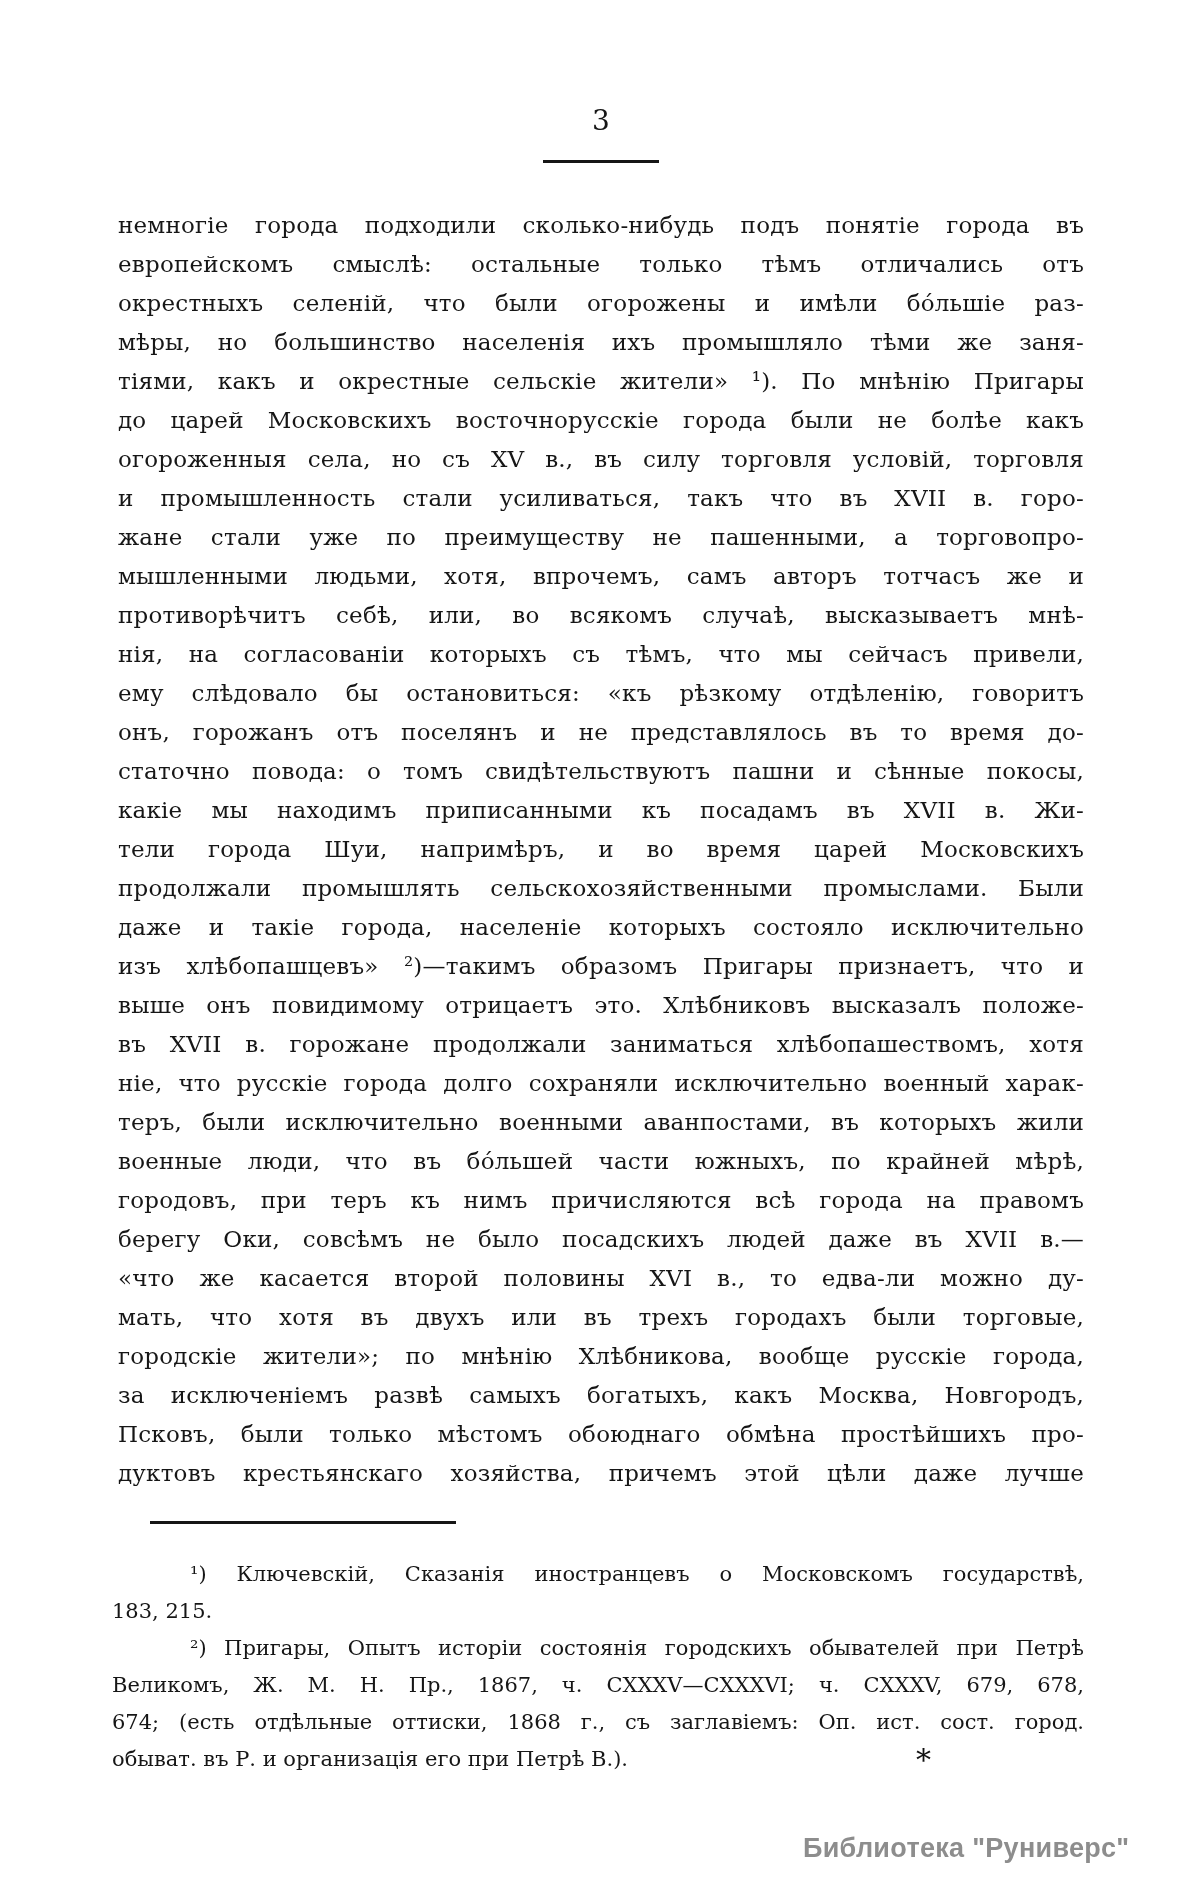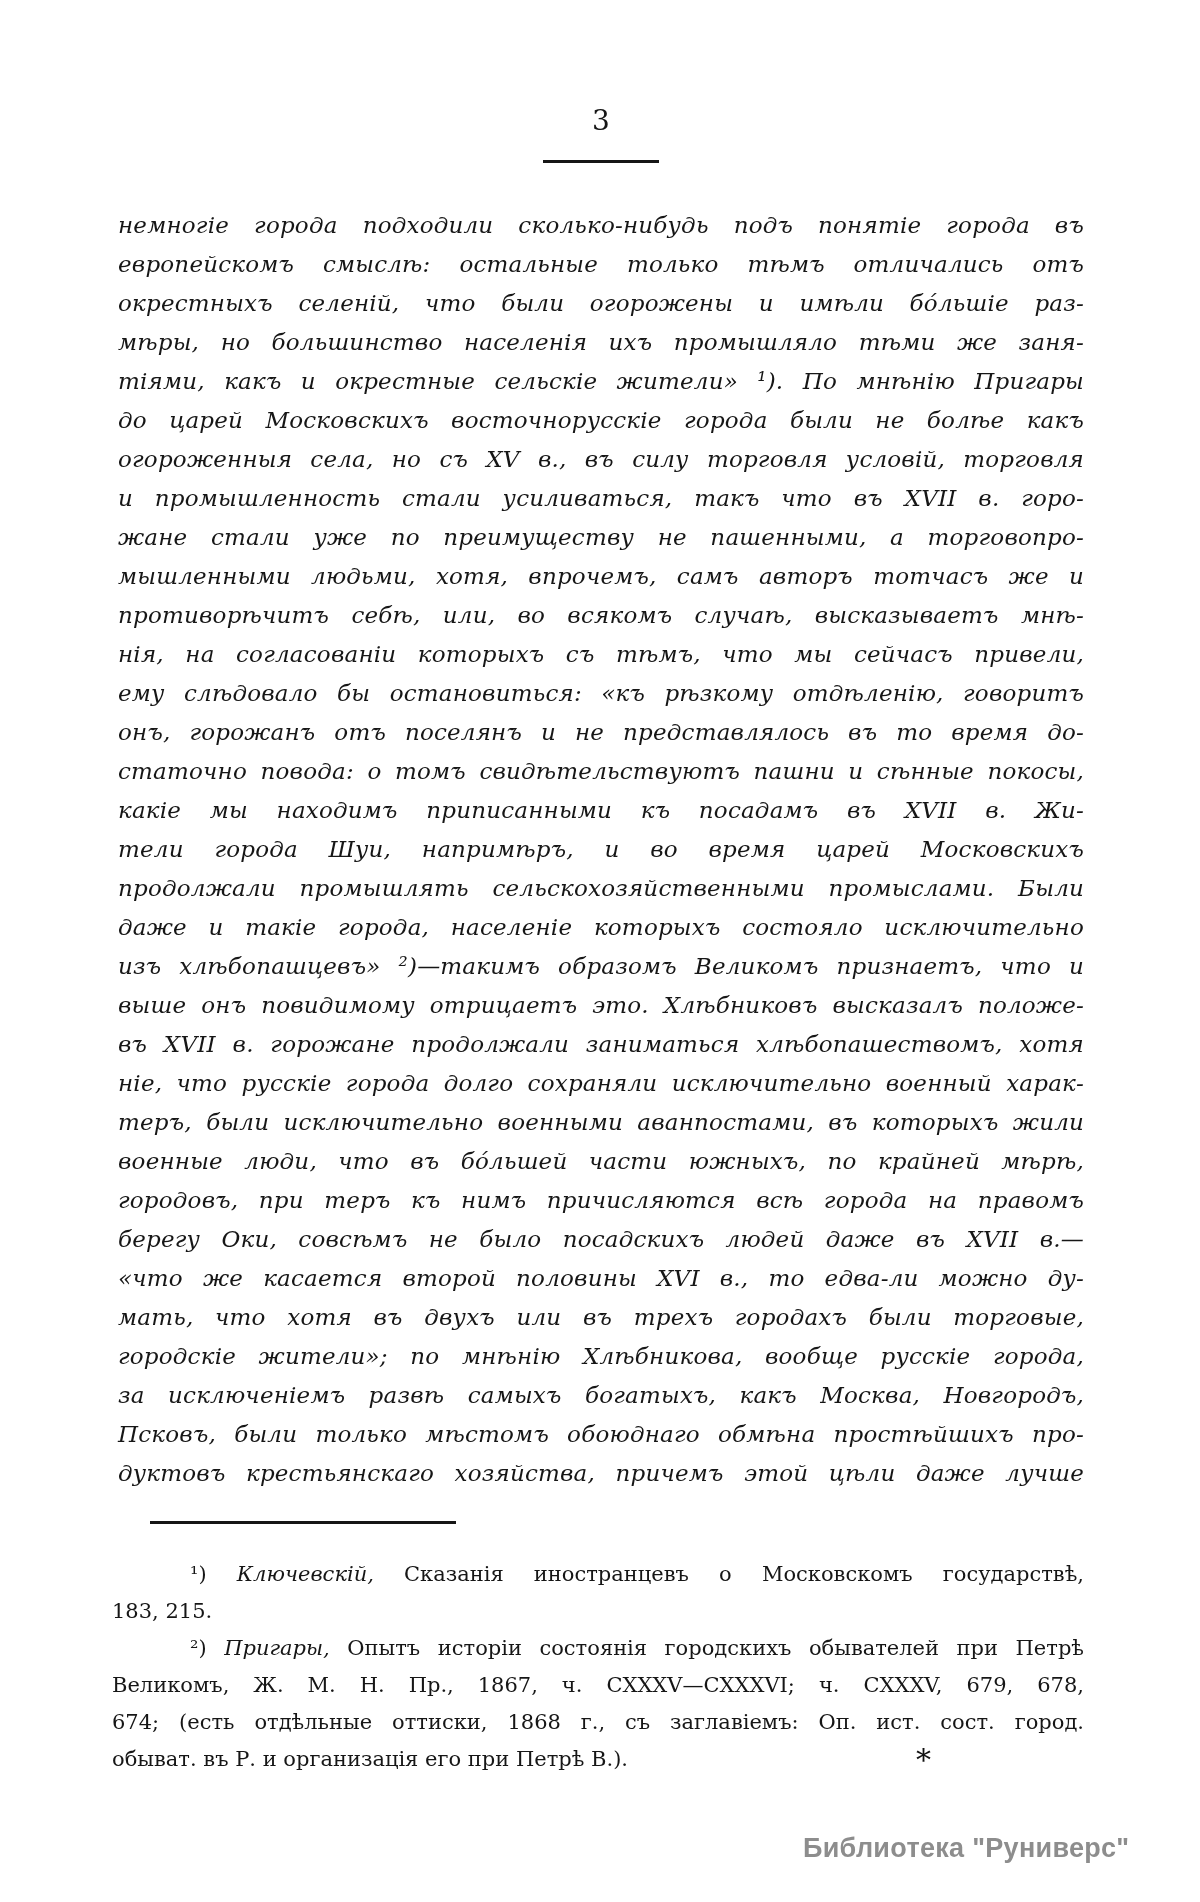--- a/index.html
+++ b/index.html
@@ -33,21 +33,20 @@
     font-size: 23px;
     line-height: 39px;
     color: #161616;
     letter-spacing: 0.2px;
   }
   .tline {
     text-align: justify;
     -moz-text-align-last: justify;
     text-align-last: justify;
     height: 39px;
-    font-style: italic;
   }
   .footnote-rule {
     position: absolute;
     top: 1521px; left: 150px; width: 306px; height: 3px;
     background: #161616;
   }
   .footnotes {
     position: absolute;
     top: 1556px; left: 112px; width: 972px;
     font-size: 21px;
@@ -59,21 +58,21 @@
     -moz-text-align-last: justify;
     text-align-last: justify;
     height: 37px;
   }
   .fline.first { text-indent: 78px; }
   .fline.last {
     text-align: left;
     -moz-text-align-last: left;
     text-align-last: left;
   }
-  .fn-author { font-style: italic; }
+  .fn-author { }
   .footnote2 { margin-top: 0; }
   .star-mark {
     position: absolute;
     top: 1742px; left: 916px;
     font-size: 30px;
     color: #111111;
   }
   .watermark {
     position: absolute;
     top: 1833px; left: 803px;
@@ -105,21 +104,21 @@
     <div class="tline">мышленными людьми, хотя, впрочемъ, самъ авторъ тотчасъ же и</div>
     <div class="tline">противорѣчитъ себѣ, или, во всякомъ случаѣ, высказываетъ мнѣ-</div>
     <div class="tline">нія, на согласованіи которыхъ съ тѣмъ, что мы сейчасъ привели,</div>
     <div class="tline">ему слѣдовало бы остановиться: «къ рѣзкому отдѣленію, говоритъ</div>
     <div class="tline">онъ, горожанъ отъ поселянъ и не представлялось въ то время до-</div>
     <div class="tline">статочно повода: о томъ свидѣтельствуютъ пашни и сѣнные покосы,</div>
     <div class="tline">какіе мы находимъ приписанными къ посадамъ въ XVII в. Жи-</div>
     <div class="tline">тели города Шуи, напримѣръ, и во время царей Московскихъ</div>
     <div class="tline">продолжали промышлять сельскохозяйственными промыслами. Были</div>
     <div class="tline">даже и такіе города, населеніе которыхъ состояло исключительно</div>
-    <div class="tline">изъ хлѣбопашцевъ» ²)—такимъ образомъ Великомъ признаетъ, что и</div>
+    <div class="tline">изъ хлѣбопашцевъ» ²)—такимъ образомъ Пригары признаетъ, что и</div>
     <div class="tline">выше онъ повидимому отрицаетъ это. Хлѣбниковъ высказалъ положе-</div>
     <div class="tline">въ XVII в. горожане продолжали заниматься хлѣбопашествомъ, хотя</div>
     <div class="tline">ніе, что русскіе города долго сохраняли исключительно военный харак-</div>
     <div class="tline">теръ, были исключительно военными аванпостами, въ которыхъ жили</div>
     <div class="tline">военные люди, что въ бо́льшей части южныхъ, по крайней мѣрѣ,</div>
     <div class="tline">городовъ, при теръ къ нимъ причисляются всѣ города на правомъ</div>
     <div class="tline">берегу Оки, совсѣмъ не было посадскихъ людей даже въ XVII в.—</div>
     <div class="tline">«что же касается второй половины XVI в., то едва-ли можно ду-</div>
     <div class="tline">мать, что хотя въ двухъ или въ трехъ городахъ были торговые,</div>
     <div class="tline">городскіе жители»; по мнѣнію Хлѣбникова, вообще русскіе города,</div>

